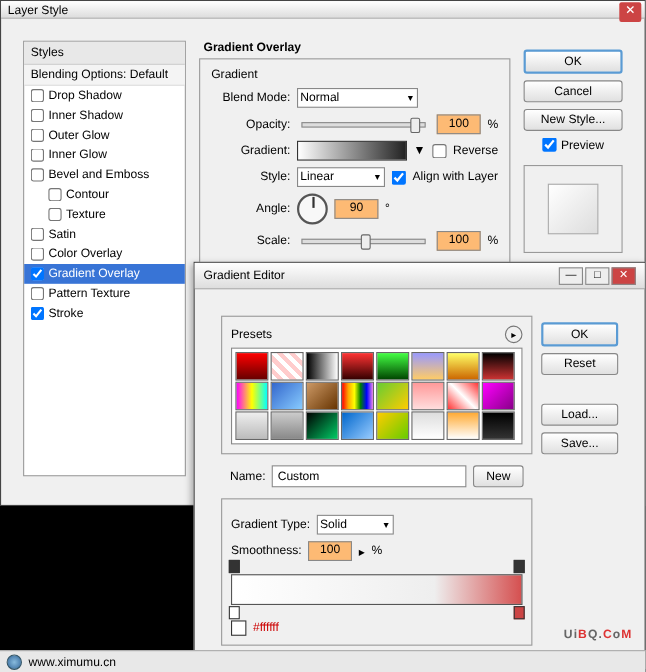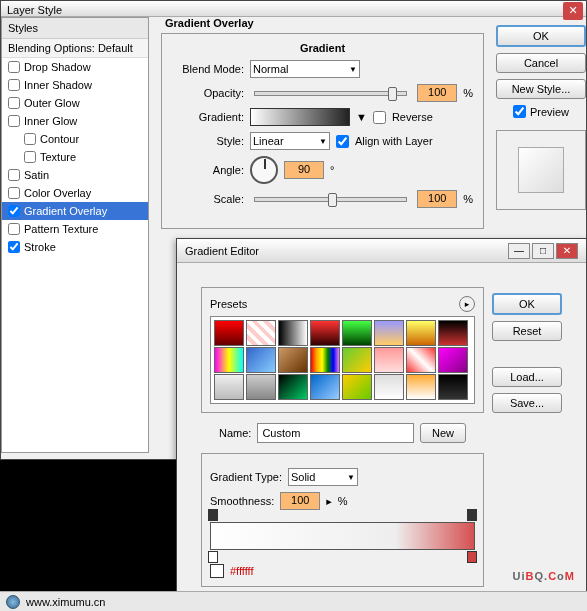--- a/index.html
+++ b/index.html
@@ -2,21 +2,21 @@
 <html><head>
 <meta charset="utf-8">
 <style>
 *{box-sizing:border-box;margin:0;padding:0;font-family:Tahoma,Arial,sans-serif;font-size:11px}
 body{width:587px;height:611px;background:#000;position:relative;overflow:hidden}
 .bg-text{position:absolute;top:5px;right:10px;color:#89b;font-size:14px}
 .bg-text2{position:absolute;top:24px;right:10px;color:#89b;font-size:14px}
 .layer-dlg{position:absolute;top:0;left:0;width:587px;height:460px;background:#f0f0f0;border:1px solid #444}
 .titlebar{background:linear-gradient(#fff,#ddd);height:16px;padding:3px 6px;border-bottom:1px solid #aaa;position:relative}
 .titlebar .close{position:absolute;right:3px;top:1px;width:20px;height:18px;background:#c44;color:#fff;text-align:center;border-radius:2px;line-height:16px;cursor:pointer}
-.dlg-body{display:flex;padding:0;gap:8px;height:calc(100% - 22px)}
+.dlg-body{display:flex;padding:20px;gap:8px;height:calc(100% - 22px)}
 .styles-panel{width:148px;border:1px solid #999;background:#fff}
 .styles-hdr{background:#e8e8e8;padding:4px 6px;border-bottom:1px solid #ccc}
 .styles-sub{padding:3px 6px;border-bottom:1px solid #ddd;background:#f4f4f4}
 .style-item{padding:3px 6px;display:flex;align-items:center;gap:4px;cursor:pointer}
 .style-item.indent{padding-left:22px}
 .style-item.sel{background:#3874d6;color:#fff}
 .style-item input{width:12px;height:12px}
 .center-panel{flex:1;padding:0 4px}
 .fieldset-inner{border:1px solid #999;padding:8px 10px 14px;margin-top:4px}
 .legend{font-weight:bold;background:#f0f0f0;padding:0 4px}
@@ -40,21 +40,21 @@
 .ge-title .wbtn{width:22px;height:16px;border:1px solid #888;background:#eee;text-align:center;font-size:10px;line-height:13px;cursor:pointer}
 .ge-title .wbtn.cls{background:#c44;color:#fff}
 .ge-body{display:flex;padding:24px;gap:8px}
 .ge-left{flex:1}
 .ge-right{width:70px;display:flex;flex-direction:column;gap:6px;padding-top:6px}
 .presets-fs{border:1px solid #999;padding:8px}
 .swatch-grid{display:grid;grid-template-columns:repeat(8,31px);gap:1px;border:1px solid #888;padding:3px;background:#fff}
 .sw{width:30px;height:26px;border:1px solid #666}
 .presets-hdr{display:flex;justify-content:space-between;align-items:center;margin-bottom:4px}
 .circ-arr{width:16px;height:16px;border:1px solid #777;border-radius:50%;text-align:center;font-size:9px;line-height:14px;cursor:pointer}
-.name-row{display:flex;align-items:center;gap:6px;margin:10px 18px}
+.name-row{display:flex;align-items:center;gap:6px;margin:10px 8px}
 .name-row input{flex:1;border:1px solid #888;height:20px;padding:2px 4px;background:#fff}
 .gt-fs{border:1px solid #999;padding:8px;margin-top:4px}
 .grad-bar{height:28px;border:1px solid #555;background:linear-gradient(90deg,#fff,#eee 70%,#d55050);margin:12px 0 4px;position:relative}
 .stop{position:absolute;width:10px;height:12px;border:1px solid #333;background:#333;bottom:-14px}
 .stop.top{top:-14px;bottom:auto;background:#333}
 .color-stop{display:flex;align-items:center;gap:6px;margin-top:14px}
 .color-box{width:14px;height:14px;border:1px solid #333;background:#fff}
 .hex{color:#c00}
 .footer{position:absolute;bottom:0;left:0;width:587px;height:20px;background:#e8e8e8;display:flex;align-items:center;padding:0 6px;gap:6px;border-top:1px solid #aaa}
 .globe{width:14px;height:14px;border:1px solid #356;border-radius:50%;background:radial-gradient(#8bd,#369)}
@@ -86,20 +86,24 @@
             <span>Inner Shadow</span>
           </div>
           <div class="style-item">
             <input type="checkbox" style="">
             <span>Outer Glow</span>
           </div>
           <div class="style-item">
             <input type="checkbox" style="">
             <span>Inner Glow</span>
           </div>
+          <div class="style-item">
+            <input type="checkbox" style="">
+            <span>Bevel and Emboss</span>
+          </div>
           <div class="style-item indent">
             <input type="checkbox" style="">
             <span>Contour</span>
           </div>
           <div class="style-item indent">
             <input type="checkbox" style="">
             <span>Texture</span>
           </div>
           <div class="style-item">
             <input type="checkbox" style="">
@@ -119,21 +123,21 @@
           </div>
           <div class="style-item">
             <input type="checkbox" checked="" style="">
             <span>Stroke</span>
           </div>
         </div>
     </div>
     <div class="center-panel">
       <div class="legend">Gradient Overlay</div>
       <div class="fieldset-inner">
-        <div style="text-align:center;font-weight:bold;margin-bottom:4px">Gradient</div>
+        <div style="font-weight:normal;margin-bottom:4px">Gradient</div>
         <div class="row">
           <span class="lbl">Blend Mode:</span>
           <div class="select" style="width:110px">
               <span>Normal</span>
               <span class="arr">▼</span>
             </div>
         </div>
         <div class="row">
           <span class="lbl">Opacity:</span>
           <div class="slider">

